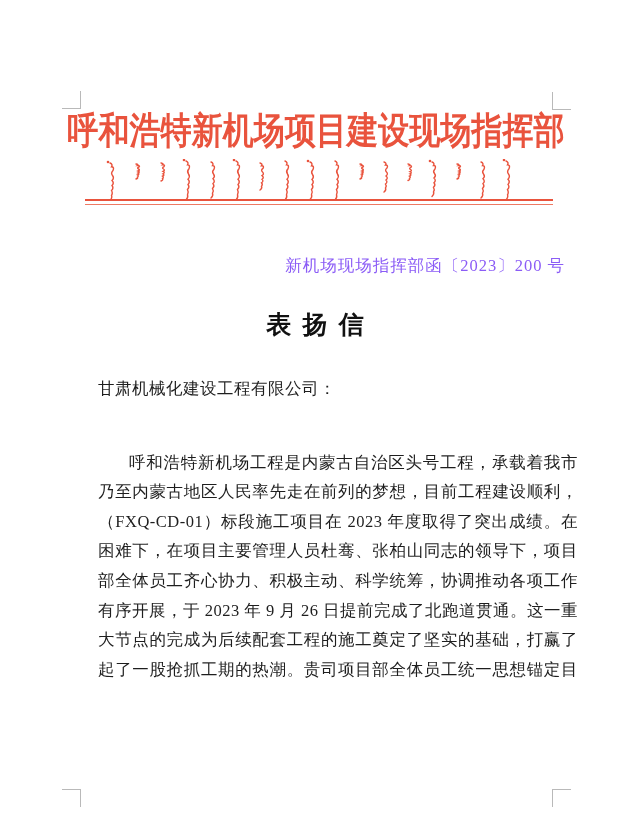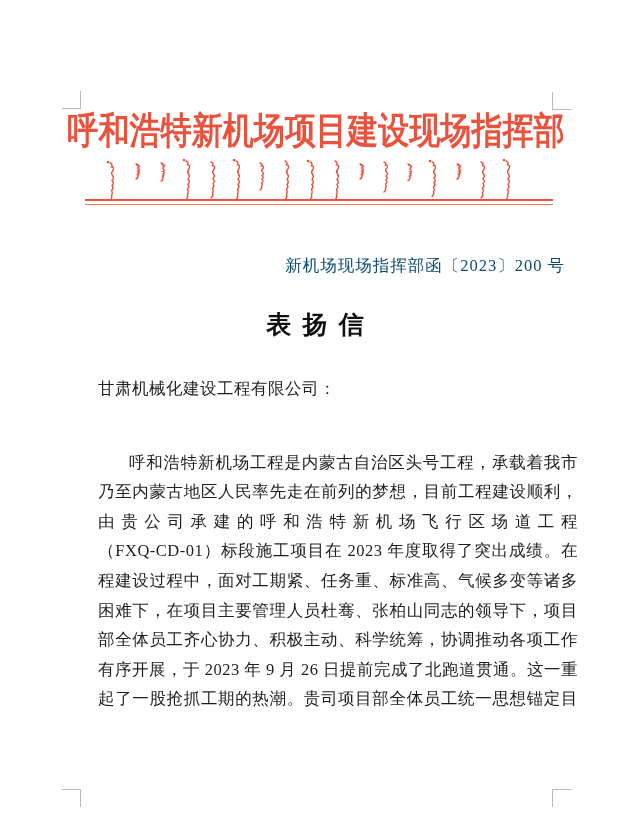--- a/index.html
+++ b/index.html
@@ -33,21 +33,21 @@
   }
 
   .red-rule {
     position: absolute; left: 85px; top: 199px; width: 468px; height: 3px;
     border-top: 2.5px solid #e9533d; border-bottom: 1.5px solid #ee7a64;
   }
 
   
   .doc-number {
     position: absolute; top: 254px; right: 66px;
-    font-size: 16.5px; line-height: 24px; color: #0c4a6e;
+    font-size: 16.5px; line-height: 24px; color: #8b5cf6;
     letter-spacing: 1px; white-space: nowrap;
   }
 
   
   .letter-title {
     position: absolute; left: 0; right: 0; top: 308px;
     text-align: center; font-size: 25px; line-height: 34px;
     font-weight: bold; color: #111111; word-spacing: 3px; letter-spacing: 1px;
   }
 
@@ -114,22 +114,21 @@
   <div class="red-rule"></div>
 
   <div class="doc-number">新机场现场指挥部函〔2023〕200 号</div>
 
   <div class="letter-title">表 扬 信</div>
 
   <div class="body-block">
     <div class="line">甘肃机械化建设工程有限公司：</div>
     <div class="line just indent">呼和浩特新机场工程是内蒙古自治区头号工程，承载着我市</div>
     <div class="line just">乃至内蒙古地区人民率先走在前列的梦想，目前工程建设顺利，</div>
-    <div class="line just">由贵公司承建的呼和浩特新机场飞行区场道工程</div>
     <div class="line just">（FXQ-CD-01）标段施工项目在 2023 年度取得了突出成绩。在工</div>
-    <div class="line just">程建设过程中，面对工期紧、任务重、标准高、气候多变等诸多</div>
     <div class="line just">困难下，在项目主要管理人员杜骞、张柏山同志的领导下，项目</div>
     <div class="line just">部全体员工齐心协力、积极主动、科学统筹，协调推动各项工作</div>
     <div class="line just">有序开展，于 2023 年 9 月 26 日提前完成了北跑道贯通。这一重</div>
+    <div class="line just">大节点的完成为后续配套工程的施工奠定了坚实的基础，打赢了</div>
     <div class="line just">起了一股抢抓工期的热潮。贵司项目部全体员工统一思想锚定目</div>
   </div>
 
 </div>
 
 </body></html>

